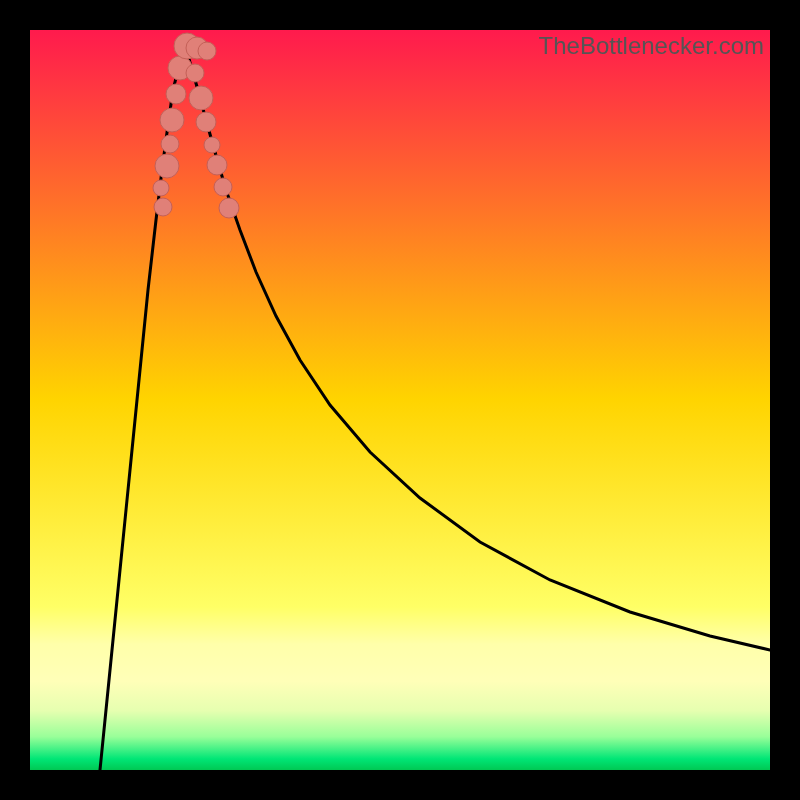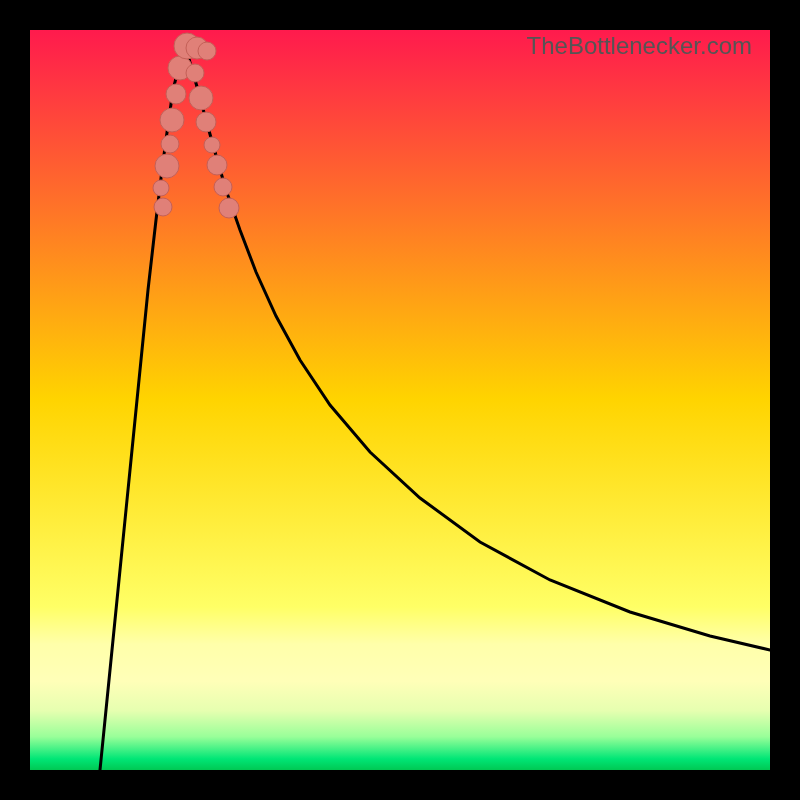--- a/index.html
+++ b/index.html
@@ -28,21 +28,21 @@
     position: absolute;
     inset: 0;
   }
   svg#overlay {
     position: absolute;
     inset: 0;
   }
   #watermark {
     position: absolute;
     top: 2px;
-    right: 18px;
+    right: 6px;
     font-family: Arial, Helvetica, sans-serif;
     font-size: 24px;
     color: #555;
     user-select: none;
   }
 </style>
 </head>
 <body>
 
 <div id="frame">

